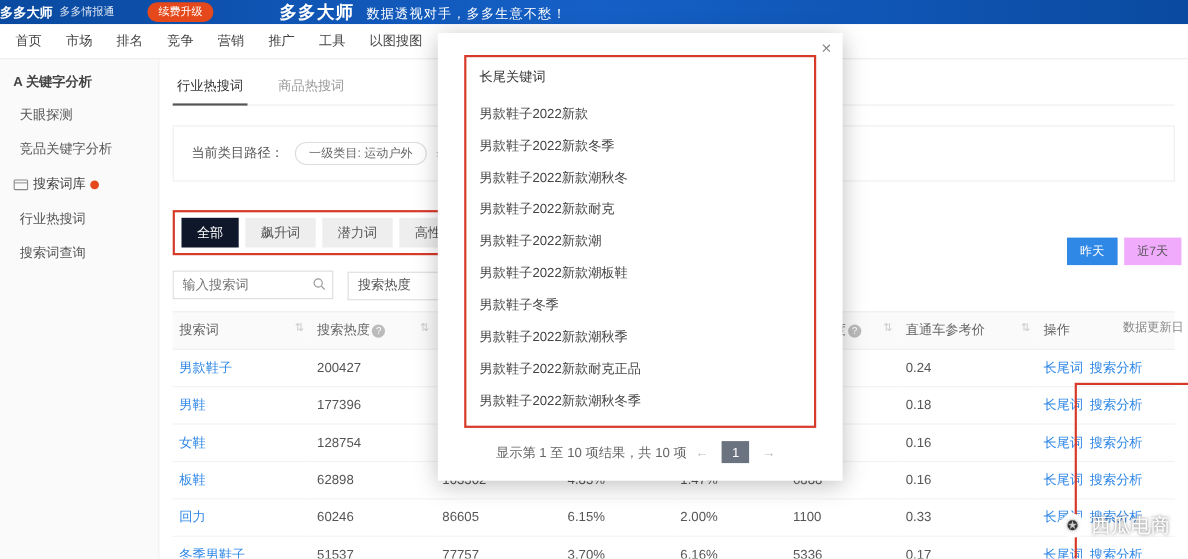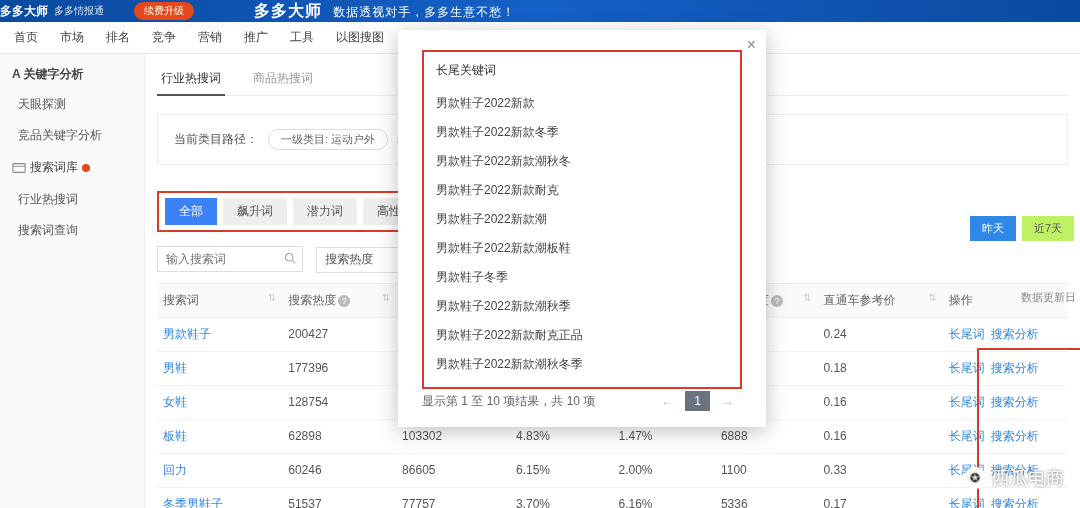--- a/index.html
+++ b/index.html
@@ -31,24 +31,24 @@
 .tabs .tab.active { color: #333; }
 .tabs .tab.active::after { content: ""; position: absolute; left:0; right:0; bottom:-1px; height: 2px; background: #555; }
 
 .path-box { border: 1px solid #eee; margin-top: 18px; padding: 14px 16px; color: #555; display: flex; align-items: center; }
 .path-box .lbl { margin-right: 10px; }
 .path-box .chip { border: 1px solid #ddd; border-radius: 12px; padding: 2px 12px; margin-right: 4px; font-size: 11px; color: #666; }
 .path-box .sep { margin: 0 4px; color: #bbb; }
 
 .filter-row { display: flex; align-items: center; margin-top: 26px; border: 2px solid #d83a2a; padding: 5px 6px 5px 0; width: fit-content; }
 .filter-row .ft { padding: 5px 14px; margin-left: 6px; background: #eee; color: #555; cursor: pointer; }
-.filter-row .ft.active { background: #3b82f6; color: #fff; }
+.filter-row .ft.active { background: #0f172a; color: #fff; }
 
 .time-row { position: absolute; right: 0; top: 162px; display: flex; align-items: center; }
-.time-row .tt { padding: 5px 12px; background: #bef264; color: #555; margin-right: 6px; cursor: pointer; font-size: 11px; }
+.time-row .tt { padding: 5px 12px; background: #f0abfc; color: #555; margin-right: 6px; cursor: pointer; font-size: 11px; }
 .time-row .tt.active { background: #2f87e6; color: #fff; }
 
 .search-box { display: inline-flex; align-items: center; border: 1px solid #ddd; margin-top: 14px; height: 26px; }
 .search-box input { border: none; outline: none; padding: 0 8px; font-size: 12px; width: 120px; color: #666; }
 .search-box .sicon { width: 24px; text-align: center; color: #999; }
 .sort-sel { display: inline-flex; align-items: center; border: 1px solid #ddd; height: 26px; padding: 0 8px; margin-left: 10px; color: #555; }
 .sort-sel .arrow { margin-left: 30px; color: #aaa; }
 
 .meta { position: absolute; right: 4px; top: 236px; color: #888; font-size: 11px; }
 
@@ -61,21 +61,21 @@
 .tbl td .act { color: #2f87e6; margin-right: 6px; cursor: pointer; }
 
 .act-box { position: absolute; right: -3px; top: 294px; border: 2px solid #d83a2a; width: 106px; height: 180px; pointer-events: none; }
 
 .modal-back { position: absolute; inset: 0; background: transparent; }
 .modal { position: absolute; left: 398px; top: 30px; width: 368px; background: #fff; box-shadow: 0 4px 20px rgba(0,0,0,0.25); padding: 20px 24px 16px 24px; }
 .modal .close { position: absolute; right: 10px; top: 6px; color: #888; font-size: 16px; cursor: pointer; }
 .modal .list-box { border: 2px solid #d83a2a; padding: 10px 12px 8px 12px; }
 .modal .list-box .title { font-size: 12px; color: #333; margin-bottom: 10px; }
 .modal .item { padding: 6px 0; color: #444; font-size: 12px; }
-.modal .pager { display: flex; align-items: center; justify-content: space-between; margin-top: 2px; color: #666; font-size: 12px; }
+.modal .pager { display: flex; align-items: center; justify-content: center; margin-top: 12px; color: #666; font-size: 12px; }
 .modal .pager .pgs { display: flex; align-items: center; }
 .modal .pager .arrow { padding: 3px 8px; color: #bbb; cursor: pointer; }
 .modal .pager .pg { padding: 3px 9px; background: #6b7280; color: #fff; margin: 0 4px; }
 
 .wm { position: absolute; right: 16px; bottom: 18px; display: flex; align-items: center; color: #fff; text-shadow: 0 0 3px rgba(0,0,0,.6); font-size: 18px; }
 .wm .circ { width: 22px; height: 22px; border-radius: 11px; background: #fff; color: #333; display:flex; align-items:center; justify-content:center; font-size:12px; margin-right: 6px; }
 </style>
 </head>
 <body>
 

